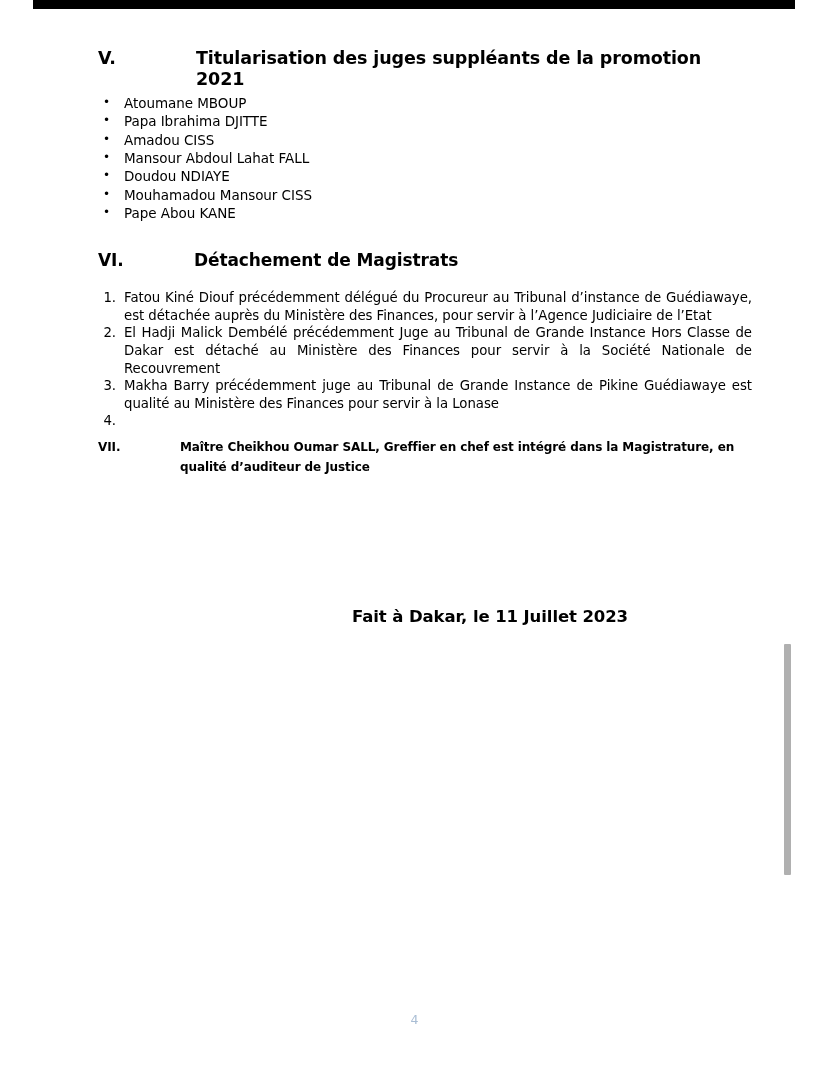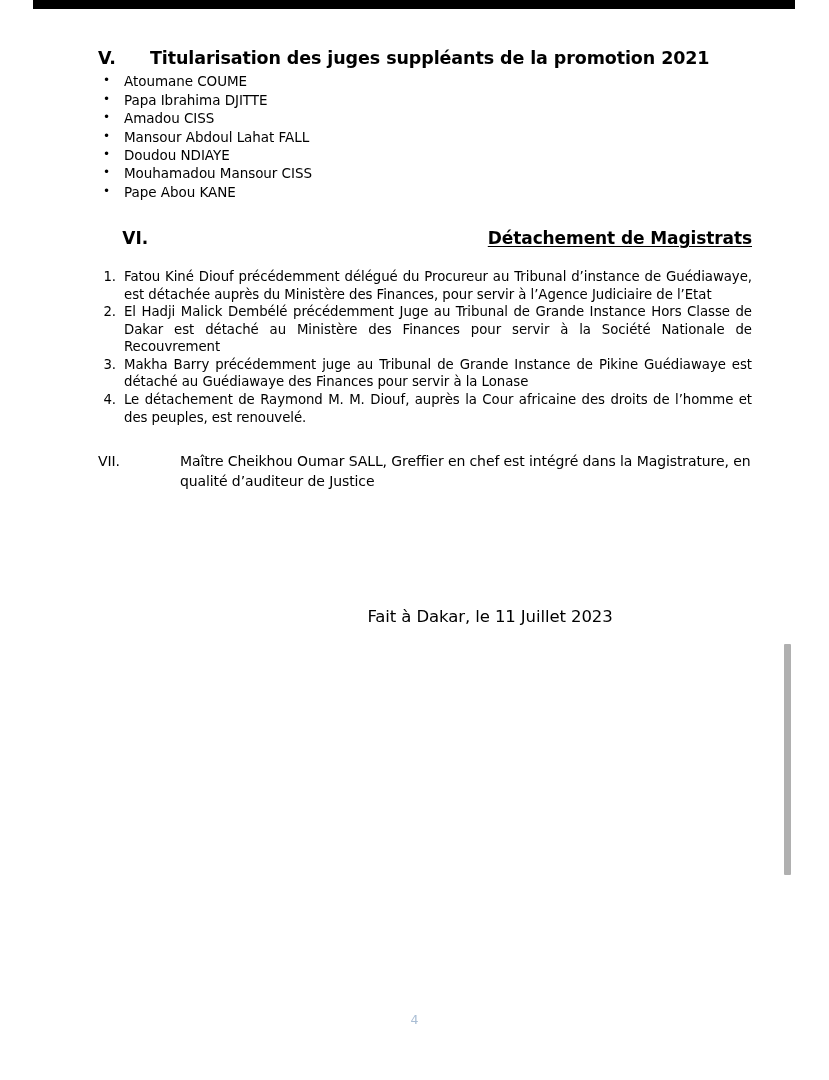--- a/index.html
+++ b/index.html
@@ -52,30 +52,30 @@
     font-size: 17.5px;
     line-height: 1.22;
     letter-spacing: -0.1px;
   }
   .section-head .numeral {
     flex: 0 0 auto;
     min-width: 50px;
   }
   .section-head .head-text {
     flex: 1 1 auto;
+    margin-left: 46px;
   }
   .head-underline .head-text {
-    text-decoration: underline;
     text-underline-offset: 2px;
   }
 
   #section-v-head { margin-top: 0; }
   #section-v-head .numeral { min-width: 52px; }
 
-  #section-vi-head { margin-top: 27px; font-size: 17px; text-align: right; }
+  #section-vi-head { margin-top: 27px; font-size: 17px; }
   #section-vi-head .numeral { min-width: 50px; }
 
   
   .bullet-list {
     list-style: none;
     margin: 3px 0 0 0;
     padding: 0;
   }
   .bullet-list li {
     position: relative;
@@ -113,22 +113,22 @@
     top: 0;
     text-align: right;
     width: 16px;
   }
 
   
   #section-vii-head {
     margin-top: 26px;
     display: flex;
     align-items: flex-start;
-    font-weight: normal;
-    font-size: 14px;
+    font-weight: bold;
+    font-size: 12px;
     line-height: 19.5px;
     letter-spacing: -0.1px;
   }
   #section-vii-head .numeral {
     flex: 0 0 auto;
     width: 50px;
   }
   #section-vii-head .head-text {
     flex: 1 1 auto;
     max-width: 604px;
@@ -137,21 +137,21 @@
 
   
   .date-line {
     position: absolute;
     left: 98px;
     top: 598px;
     width: 654px;
     text-align: center;
     padding-left: 130px;
     box-sizing: border-box;
-    font-weight: normal;
+    font-weight: bold;
     font-size: 16.5px;
     letter-spacing: -0.1px;
   }
 
   
   .page-number {
     position: absolute;
     left: 0;
     top: 1003px;
     width: 829px;
@@ -187,21 +187,21 @@
 <div class="page">
 
   <div class="content">
 
     <div class="section-head" id="section-v-head">
       <span class="numeral">V.</span>
       <span class="head-text">Titularisation des juges suppléants de la promotion 2021</span>
     </div>
 
     <ul class="bullet-list" id="section-v-list">
-      <li>Atoumane COUME</li>
+      <li>Atoumane MBOUP</li>
       <li>Papa Ibrahima DJITTE</li>
       <li>Amadou CISS</li>
       <li>Mansour Abdoul Lahat FALL</li>
       <li>Doudou NDIAYE</li>
       <li>Mouhamadou Mansour CISS</li>
       <li>Pape Abou KANE</li>
     </ul>
 
     <div class="section-head head-underline" id="section-vi-head">
       <span class="numeral">VI.</span>
@@ -212,25 +212,24 @@
       <li>
         <span class="marker">1.</span>
         <span class="body">Fatou Kiné Diouf précédemment délégué du Procureur au Tribunal d’instance de Guédiawaye, est détachée auprès du Ministère des Finances, pour servir à l’Agence Judiciaire de l’Etat</span>
       </li>
       <li>
         <span class="marker">2.</span>
         <span class="body">El Hadji Malick Dembélé précédemment Juge au Tribunal de Grande Instance Hors Classe de Dakar est détaché au Ministère des Finances pour servir à la Société Nationale de Recouvrement</span>
       </li>
       <li>
         <span class="marker">3.</span>
-        <span class="body">Makha Barry précédemment juge au Tribunal de Grande Instance de Pikine Guédiawaye est détaché au Guédiawaye des Finances pour servir à la Lonase</span>
+        <span class="body">Makha Barry précédemment juge au Tribunal de Grande Instance de Pikine Guédiawaye est qualité au Ministère des Finances pour servir à la Lonase</span>
       </li>
       <li>
         <span class="marker">4.</span>
-        <span class="body">Le détachement de Raymond M. M. Diouf, auprès la Cour africaine des droits de l’homme et des peuples, est renouvelé.</span>
       </li>
     </ol>
 
     <div id="section-vii-head">
       <span class="numeral">VII.</span>
       <span class="head-text">Maître Cheikhou Oumar SALL, Greffier en chef est intégré dans la Magistrature, en qualité d’auditeur de Justice</span>
     </div>
 
   </div>
 

